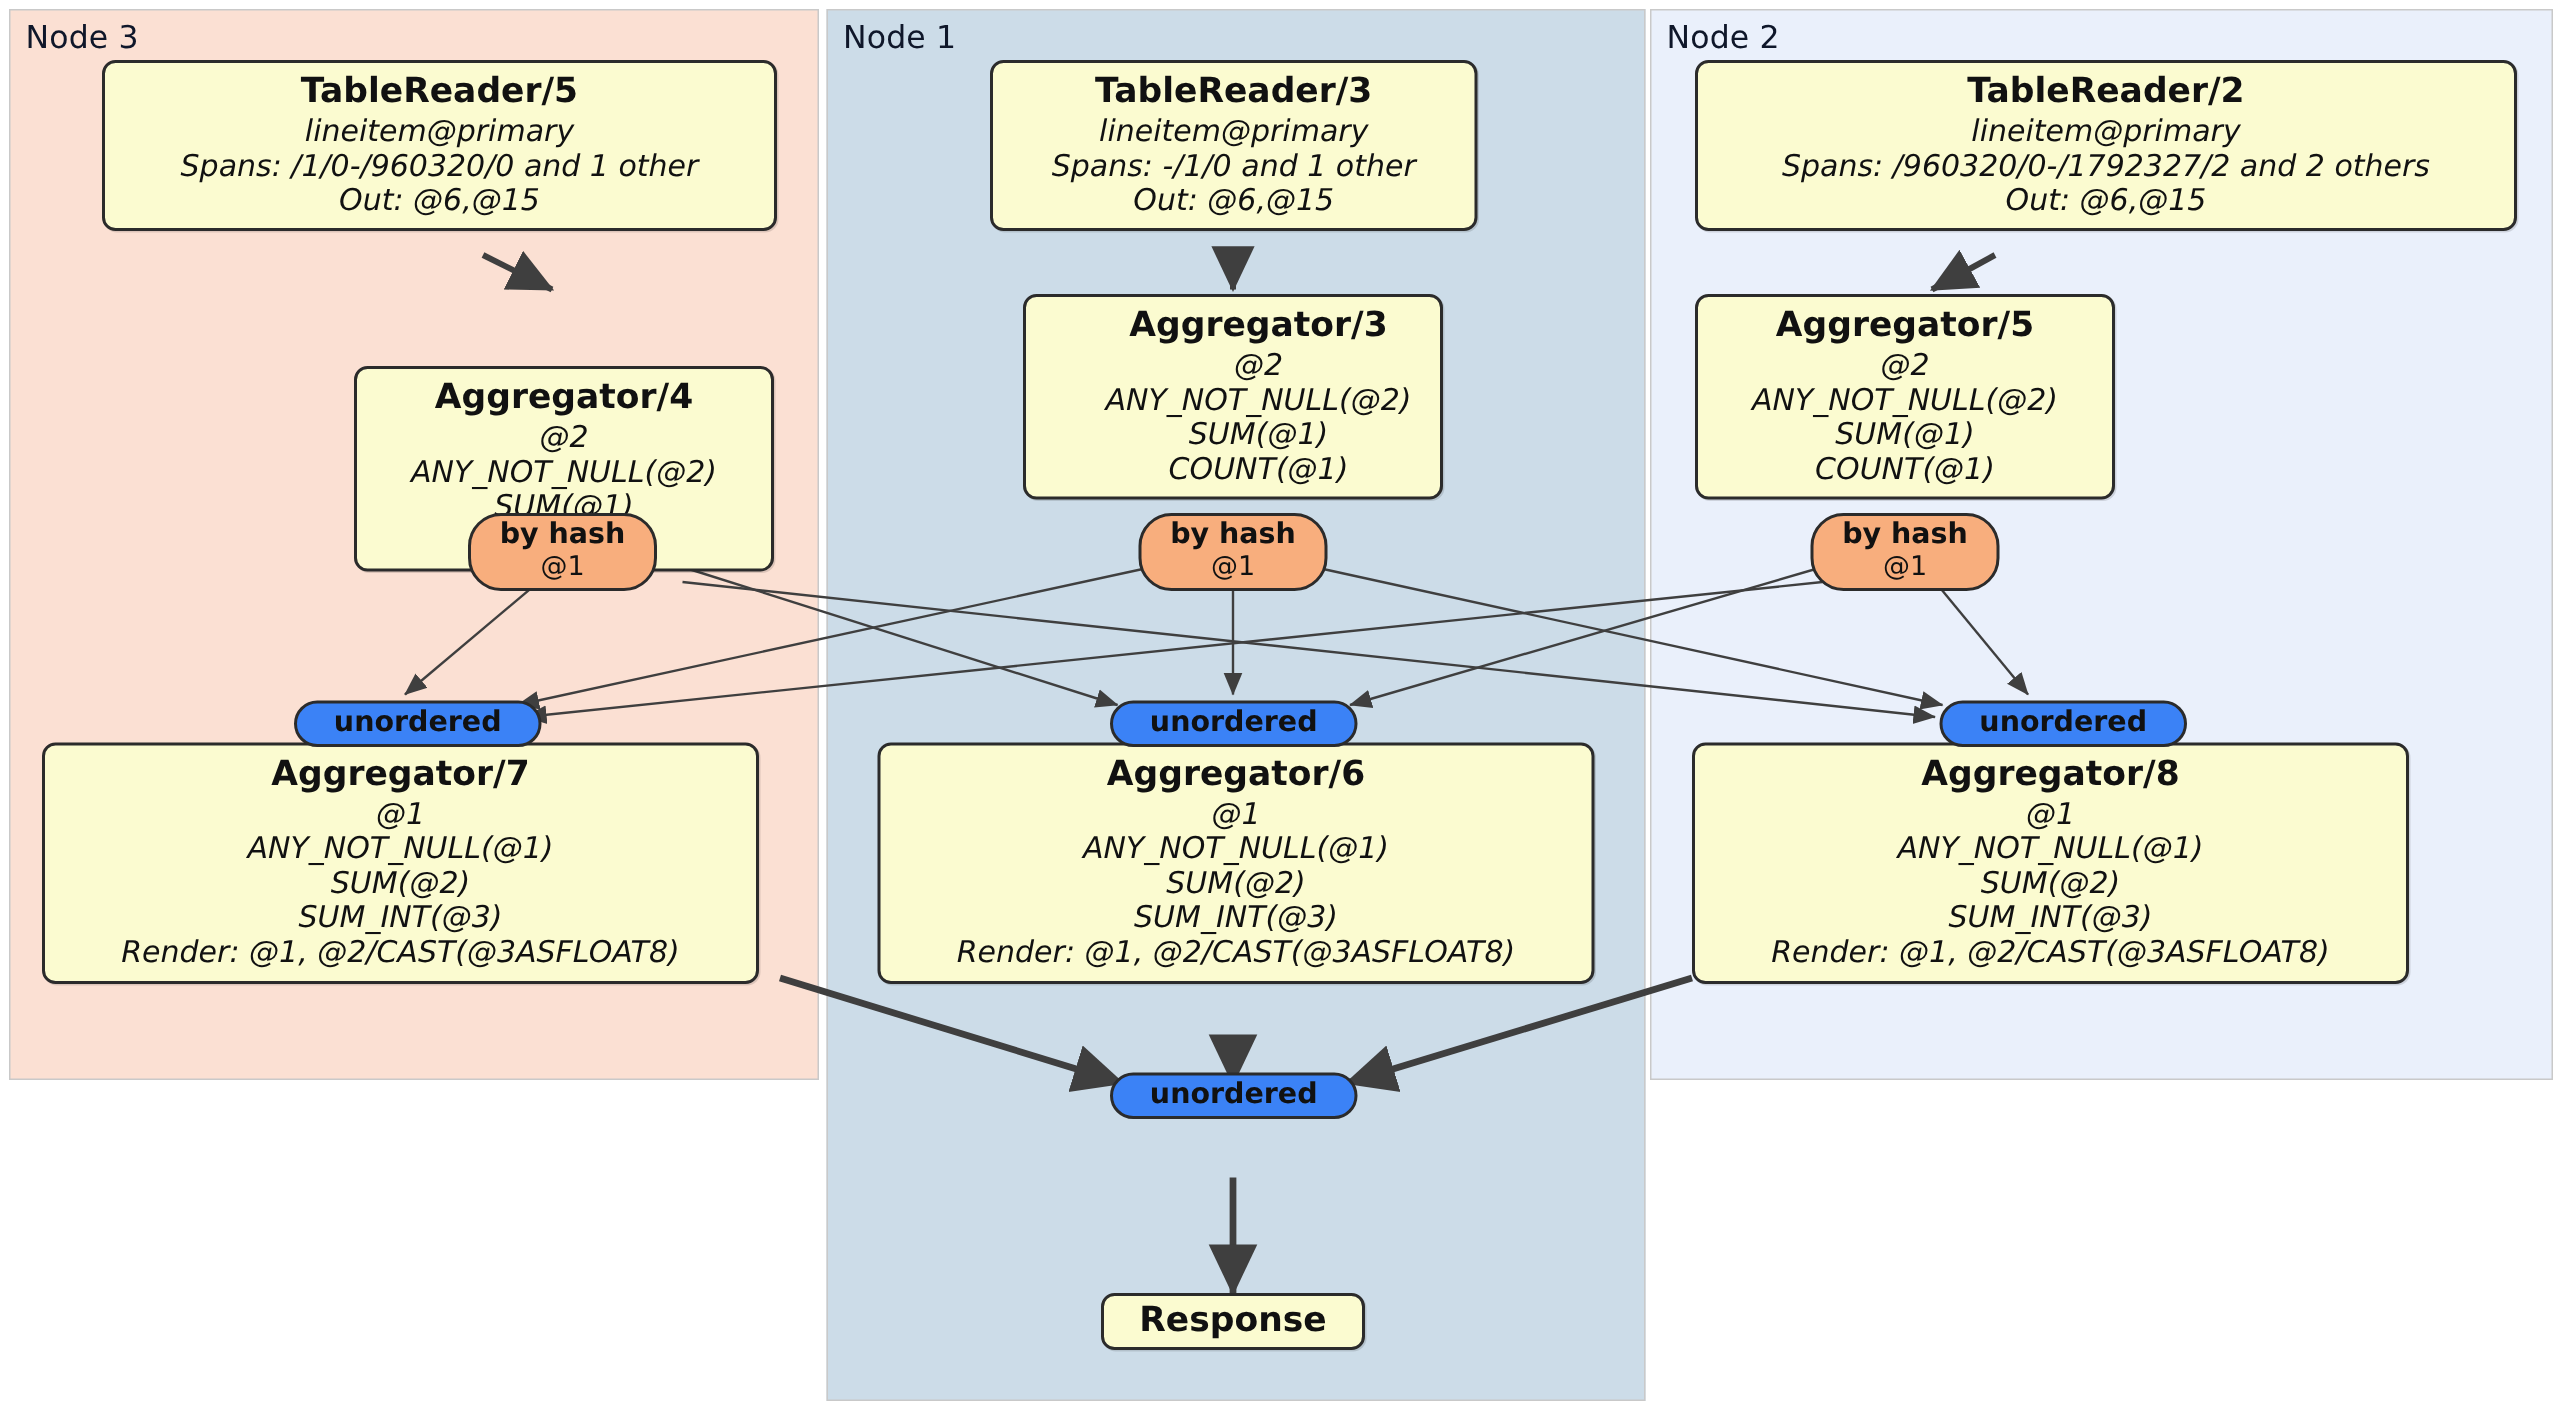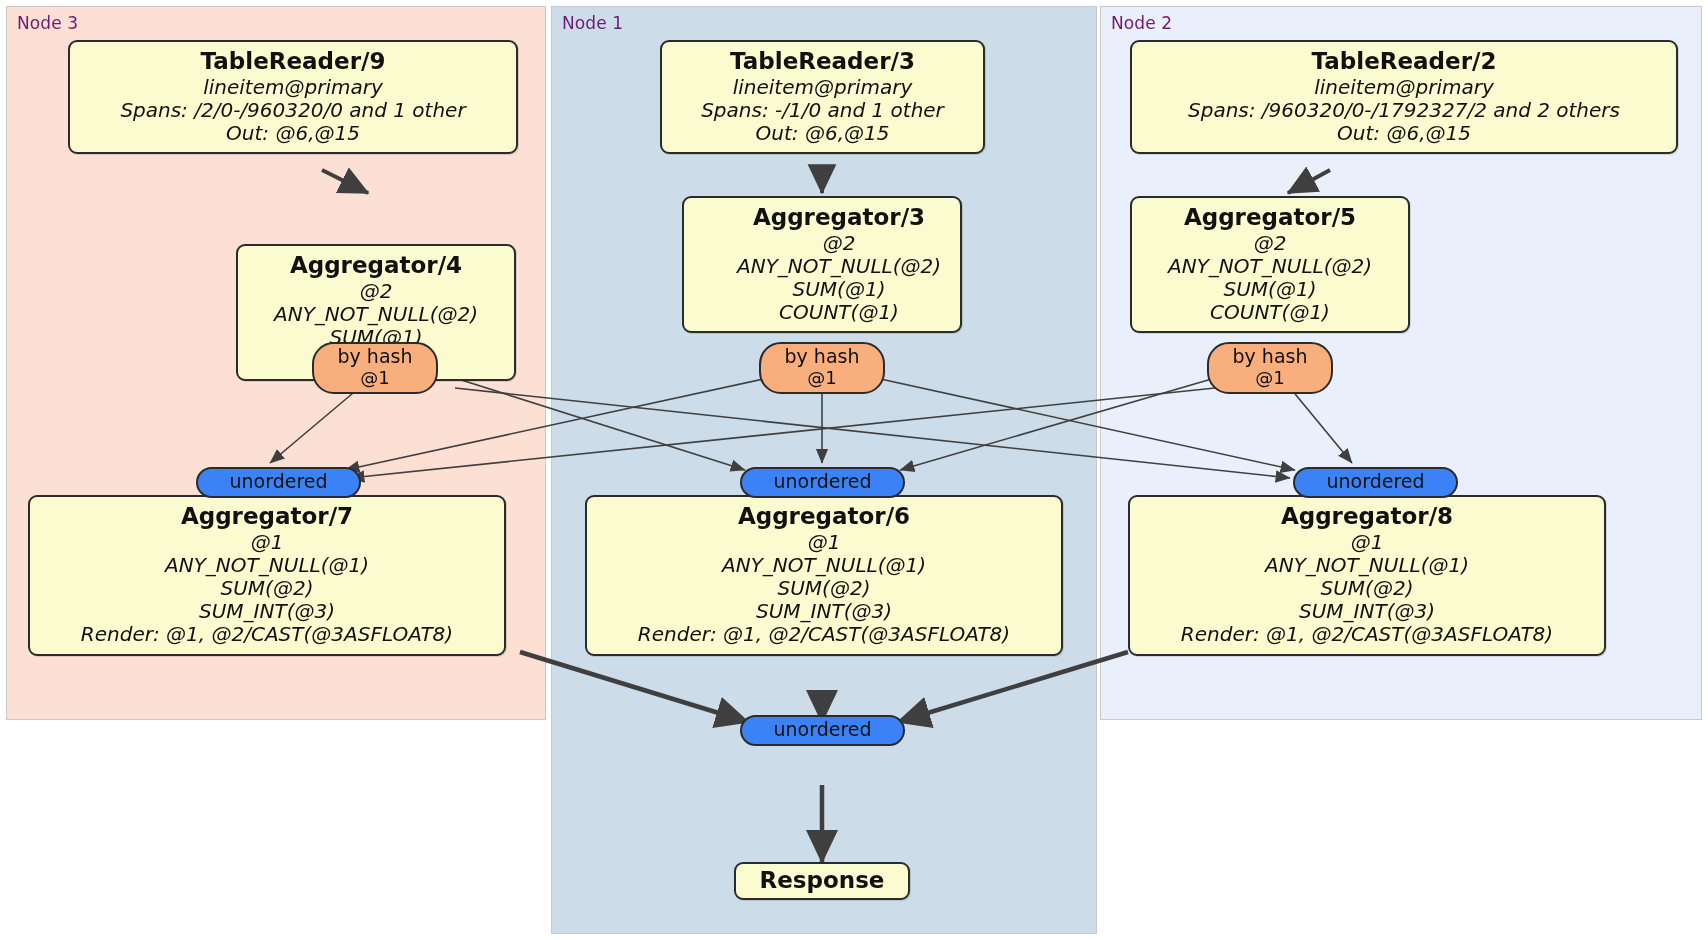--- a/index.html
+++ b/index.html
@@ -3,21 +3,21 @@
 <meta charset="utf-8">
 <title>Distributed Query Plan</title>
 <style>
   html,body{margin:0;padding:0;background:#ffffff;}
   body{font-family:"DejaVu Sans","Liberation Sans",sans-serif;}
   #stage{position:relative;width:1708px;height:940px;background:#ffffff;overflow:hidden;}
 
   
   .panel{position:absolute;box-sizing:border-box;border:1px solid #c9c9c9;}
   .panel .panel-label{
-    position:absolute;top:6px;left:10px;font-size:17px;color:#701a75;
+    position:absolute;top:6px;left:10px;font-size:21px;color:#0f172a;
     letter-spacing:.1px;white-space:nowrap;
   }
   #panel-node3{left:6px;top:6px;width:540px;height:714px;background:#fbe0d3;z-index:1;}
   #panel-node1{left:551px;top:6px;width:546px;height:928px;background:#ccdce8;z-index:2;}
   #panel-node2{left:1100px;top:6px;width:602px;height:714px;background:#eaf0fb;z-index:1;}
 
   
   #edges{position:absolute;left:0;top:0;width:1708px;height:940px;z-index:5;
          pointer-events:none;overflow:visible;}
 
@@ -34,21 +34,21 @@
 
   .box.small{padding:3px 16px 4px 16px;}
   .box.small .title{font-size:23px;margin:0;}
 
   
   .pill{
     position:absolute;box-sizing:border-box;
     border:2px solid #2b2b2b;border-radius:22px;text-align:center;
     z-index:20;padding:2px 12px 3px 12px;color:#111;
   }
-  .pill .pl-title{font-weight:normal;font-size:19px;line-height:1.15;}
+  .pill .pl-title{font-weight:bold;font-size:19px;line-height:1.15;}
   .pill .pl-sub{font-size:18px;line-height:1.15;}
   .pill.hash{background:#f8ae7d;}
   .pill.unordered{background:#3b82f6;}
   .pill.unordered .pl-title{font-size:19px;}
 </style>
 </head>
 <body>
 
 <div id="stage">
 
@@ -92,23 +92,23 @@
 
       <path d="M520,652 L748,722" stroke-width="4.5" marker-end="url(#ahThick)"></path>
       <path d="M822,690 L822,722" stroke-width="4.5" marker-end="url(#ahThick)"></path>
       <path d="M1128,652 L898,722" stroke-width="4.5" marker-end="url(#ahThick)"></path>
 
       <path d="M822,785 L822,862" stroke-width="4.5" marker-end="url(#ahThick)"></path>
     </g>
   </svg>
 
   <div class="box" id="tr1" style="left:68px;top:40px;width:450px;">
-    <div class="title">TableReader/9</div>
+    <div class="title">TableReader/5</div>
     <div class="line">lineitem@primary</div>
-    <div class="line">Spans: /2/0-/960320/0 and 1 other</div>
+    <div class="line">Spans: /1/0-/960320/0 and 1 other</div>
     <div class="line">Out: @6,@15</div>
   </div>
 
   <div class="box" id="tr0" style="left:660px;top:40px;width:325px;">
     <div class="title">TableReader/3</div>
     <div class="line">lineitem@primary</div>
     <div class="line">Spans: -/1/0 and 1 other</div>
     <div class="line">Out: @6,@15</div>
   </div>
 

